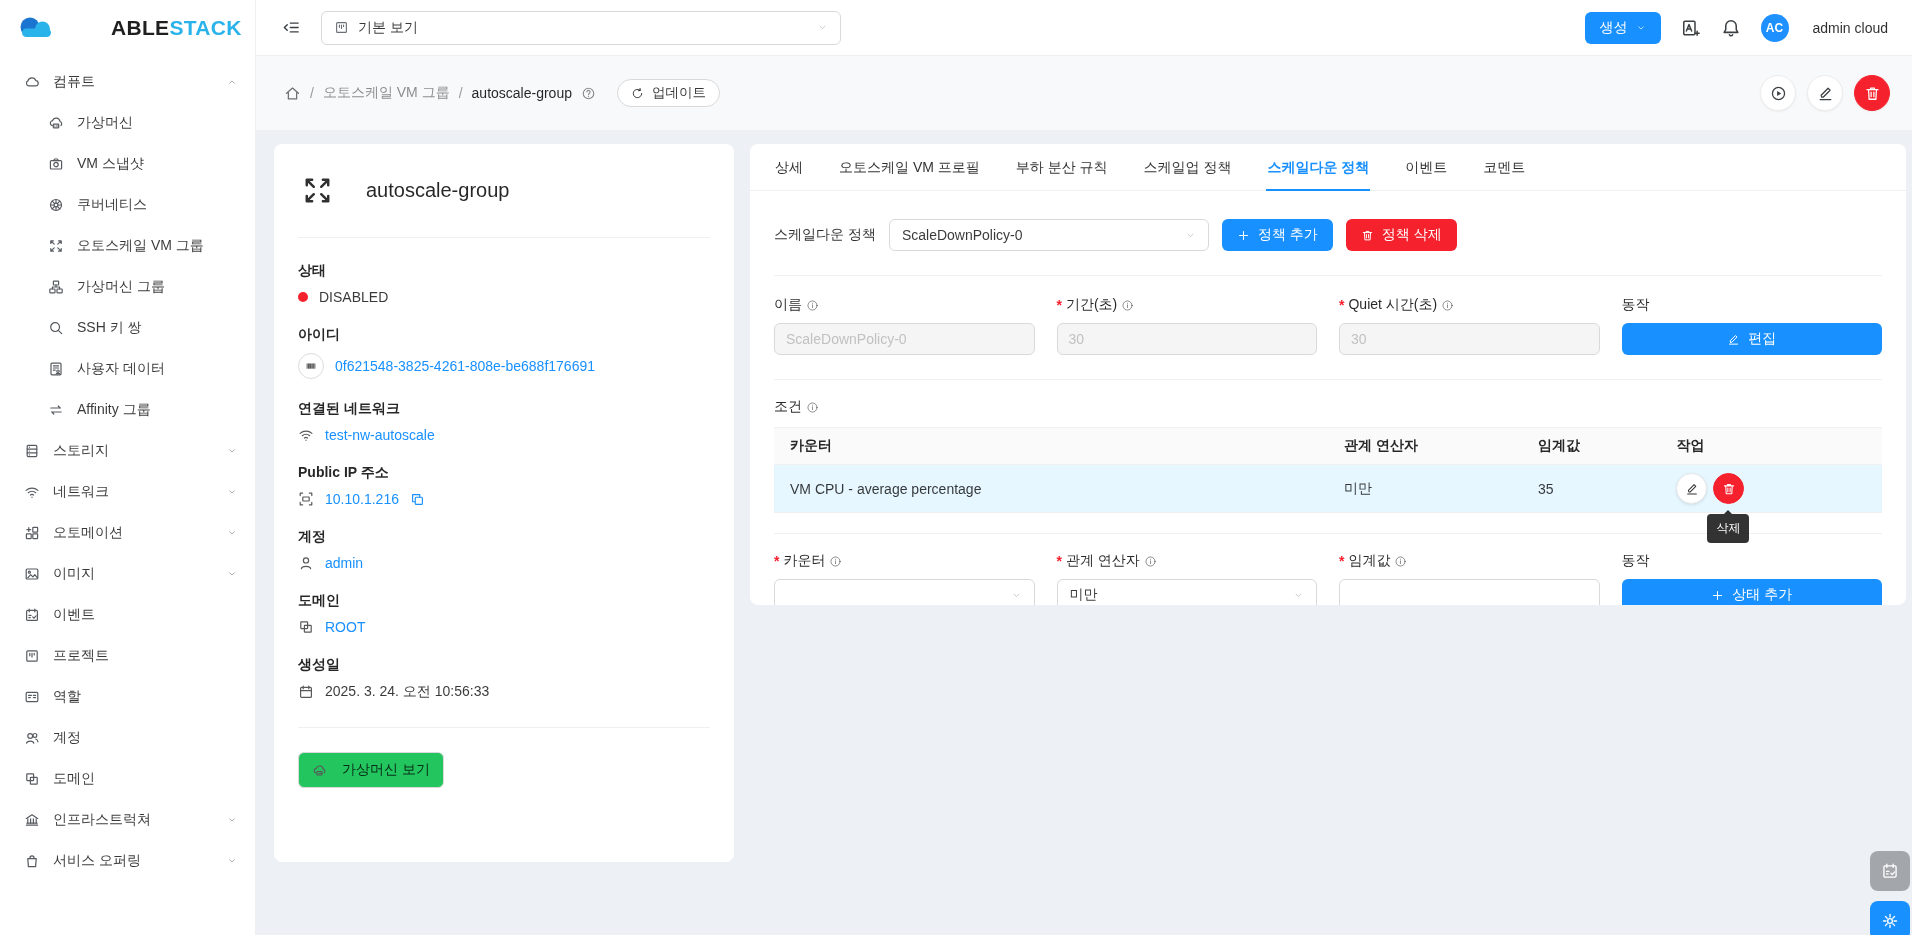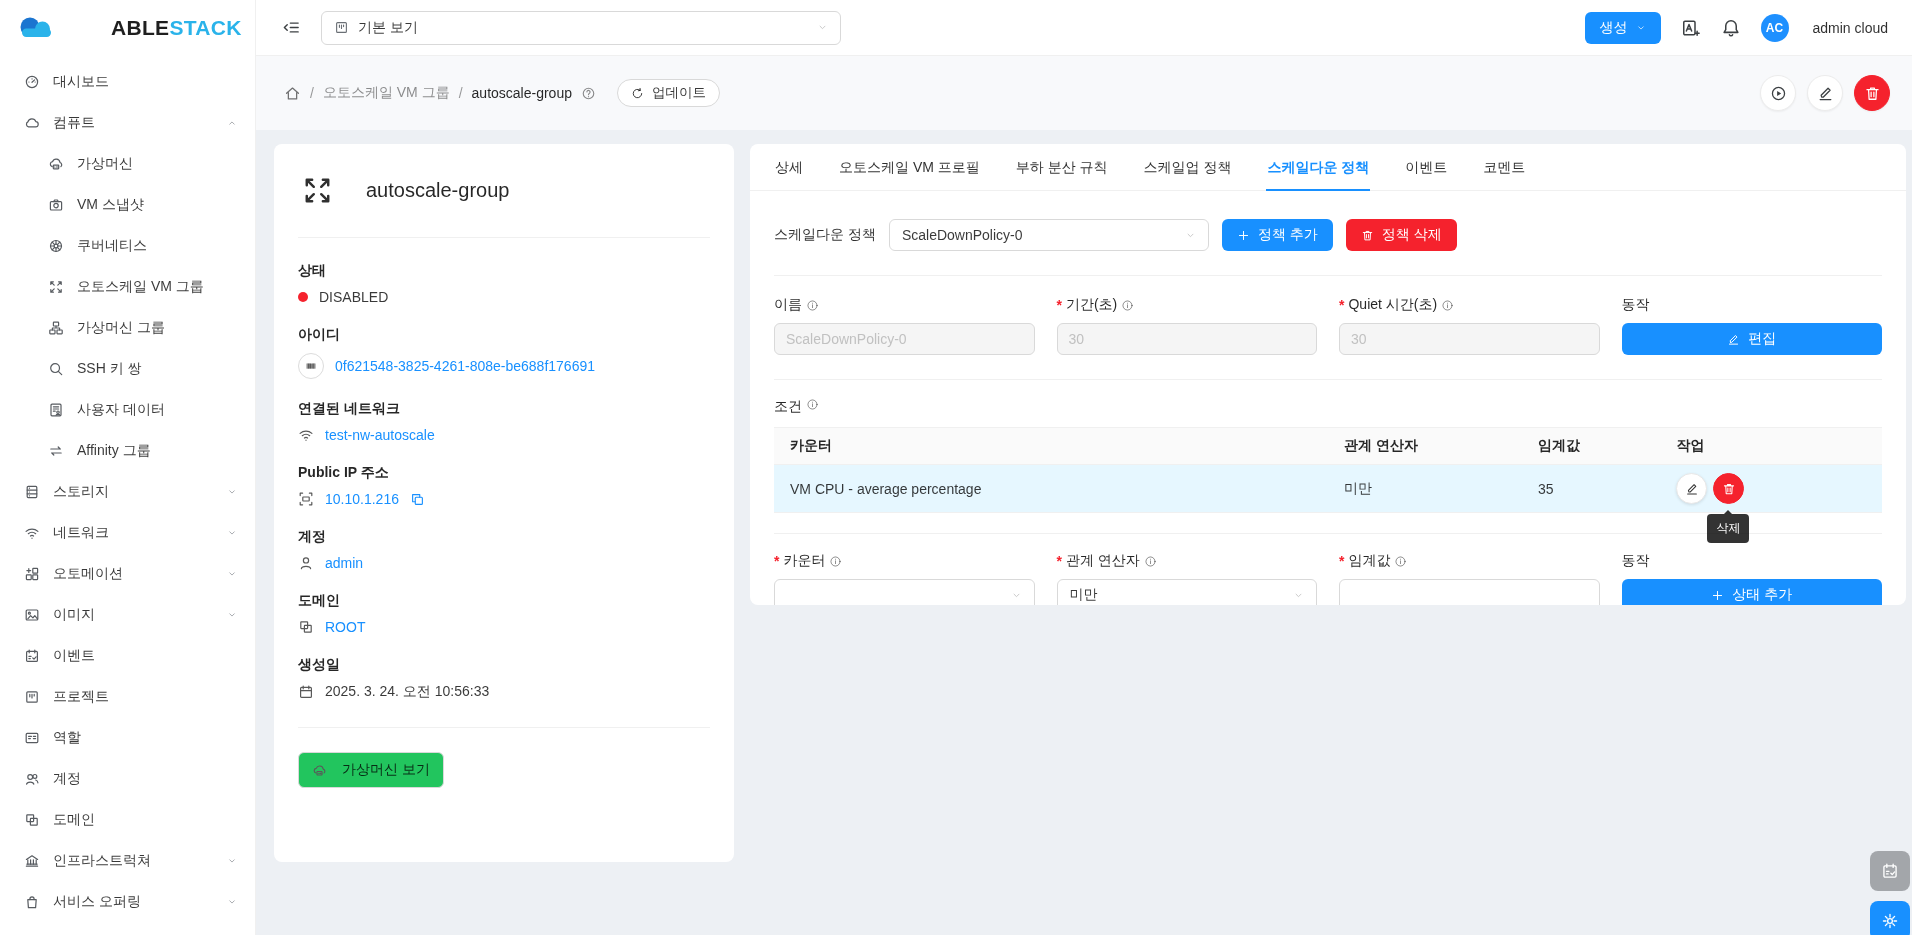--- a/index.html
+++ b/index.html
@@ -100,21 +100,21 @@
   .form-grid { display:grid; grid-template-columns:repeat(4,1fr); gap:22px; align-items:end; }
   .f-label { display:flex; align-items:center; margin-bottom:9px; color:rgba(0,0,0,.85); }
   .req { color:#f5222d; margin-right:4px; font-weight:700; }
   .info-icon { width:13px; height:13px; color:rgba(0,0,0,.45); margin-left:4px; }
   .f-input { width:100%; height:32px; border:1px solid #d9d9d9; border-radius:6px; padding:0 11px; font:inherit; color:rgba(0,0,0,.78); background:#fff; }
   .f-input:disabled { background:#f5f5f5; color:#c1c1c1; }
   .f-select { width:100%; height:32px; }
   .f-btn { width:100%; }
   .cond-divider1 { margin:24px 0 18px; }
 
-  .cond-label { display:flex; align-items:flex-start; margin-bottom:11px; font-weight:400; color:rgba(0,0,0,.85); }
+  .cond-label { display:flex; align-items:center; margin-bottom:11px; font-weight:400; color:rgba(0,0,0,.85); }
   table.cond { width:100%; border-collapse:collapse; }
   .cond th { background:#fafafa; border-top:1px solid #f0f0f0; border-bottom:1px solid #f0f0f0; text-align:left; font-weight:600; color:rgba(0,0,0,.85); padding:9px 16px; }
   .cond th:nth-child(1){ width:50%; } .cond th:nth-child(2){ width:17.5%; } .cond th:nth-child(3){ width:12.5%; } .cond th:nth-child(4){ width:20%;font-family:Liberation Mono, monospace; }
   .cond td { padding:8px 16px; border-bottom:1px solid #f0f0f0; color:rgba(0,0,0,.78); }
   .cond tr.data { background:#e6f7ff; }
   .row-actions { display:flex; align-items:center; gap:6px; position:relative; }
   .mini-btn { width:31px; height:31px; border-radius:50%; display:flex; align-items:center; justify-content:center; cursor:pointer; }
   .mini-btn .icon { width:14px; height:14px; }
   .mini-edit { background:#fff; border:1px solid #e8e8e8; box-shadow:0 1px 3px rgba(0,0,0,.1); color:#333; }
   .mini-del { background:#f5222d; border:1px solid #f5222d; color:#fff; }
@@ -134,29 +134,20 @@
 <div class="sidebar">
   <div class="logo">
     <svg class="logo-cloud" viewBox="0 0 42 28">
       <circle cx="14" cy="13" r="9.5" fill="#1b75d0"></circle>
       <circle cx="26.5" cy="15" r="7.5" fill="#2ab3ea"></circle>
       <rect x="6" y="14.5" width="29" height="8.5" rx="4.2" fill="#2ab3ea"></rect>
     </svg>
     <span class="logo-text"><span class="logo-able">ABLE</span><span class="logo-stack">STACK</span></span>
   </div>
   <div class="menu" id="menu">
-      <div class="side-item">
-        <span class="icon m-icon">
-          <svg viewBox="0 0 16 16" fill="none" stroke="currentColor" stroke-width="1.2" stroke-linecap="round" stroke-linejoin="round">
-            <circle cx="8" cy="8" r="5.6"></circle>
-            <path d="M8 8.3 10.6 5.9M4.9 8h.1M11.1 8h.1M8 4.9h.1"></path>
-          </svg>
-        </span>
-        <span class="side-label">대시보드</span>
-      </div>
       <div class="side-item">
         <span class="icon m-icon">
           <svg viewBox="0 0 16 16" fill="none" stroke="currentColor" stroke-width="1.2" stroke-linecap="round" stroke-linejoin="round">
             <path d="M4.5 11.9h6.9a2.6 2.6 0 0 0 .4-5.2A4.1 4.1 0 0 0 3.9 6.9 2.7 2.7 0 0 0 4.5 11.9z"></path>
           </svg>
         </span>
         <span class="side-label">컴퓨트</span>
         <span class="icon side-chevron">
           <svg viewBox="0 0 16 16" fill="none" stroke="currentColor" stroke-width="1.2" stroke-linecap="round" stroke-linejoin="round">
             <path d="M4.4 9.9 8 6.3l3.6 3.6"></path>

